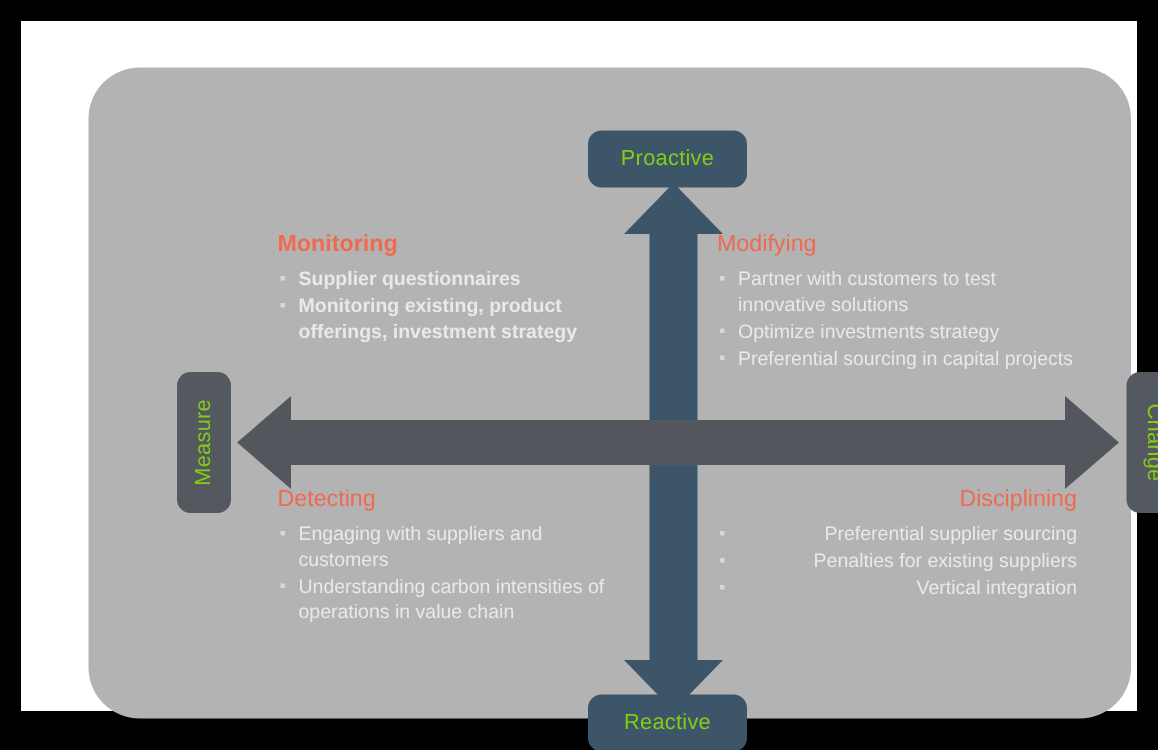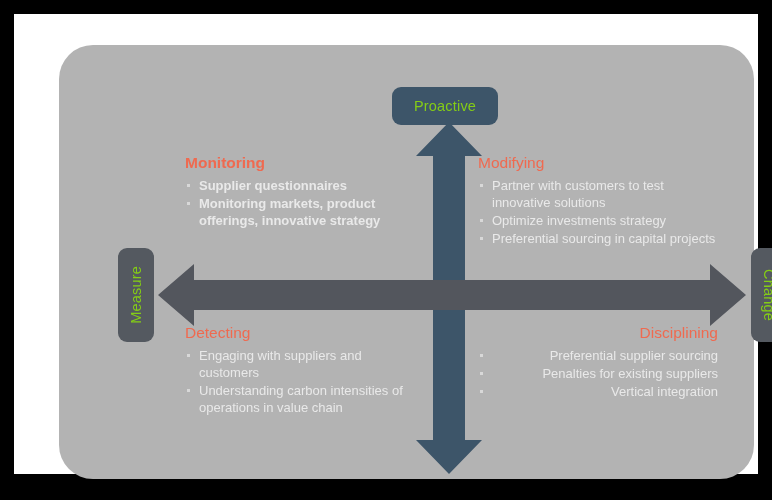--- a/index.html
+++ b/index.html
@@ -151,34 +151,37 @@
     <div class="axis-horizontal">
       <svg viewBox="0 0 588 62" preserveAspectRatio="none" aria-hidden="true">
         <polygon points="0,31 36,0 36,16 552,16 552,0 588,31 552,62 552,46 36,46 36,62" fill="#53565d"></polygon>
       </svg>
     </div>
 
     <div class="endbox" id="box-proactive">
       <span>Proactive</span>
     </div>
 
+    <div class="endbox" id="box-reactive">
+      <span>Reactive</span>
+    </div>
 
     <div class="endbox" id="box-measure">
       <span class="vtext">Measure</span>
     </div>
 
     <div class="endbox" id="box-change">
       <span class="vtext">Change</span>
     </div>
 
     <div class="quad" id="quad-monitoring">
       <p class="quad-title">Monitoring</p>
       <ul>
         <li>Supplier questionnaires</li>
-        <li>Monitoring markets, product offerings, innovative strategy</li>
+        <li>Monitoring existing, product offerings, investment strategy</li>
       </ul>
     </div>
 
     <div class="quad" id="quad-modifying">
       <p class="quad-title">Modifying</p>
       <ul>
         <li>Partner with customers to test innovative solutions</li>
         <li>Optimize investments strategy</li>
         <li>Preferential sourcing in capital projects</li>
       </ul>

